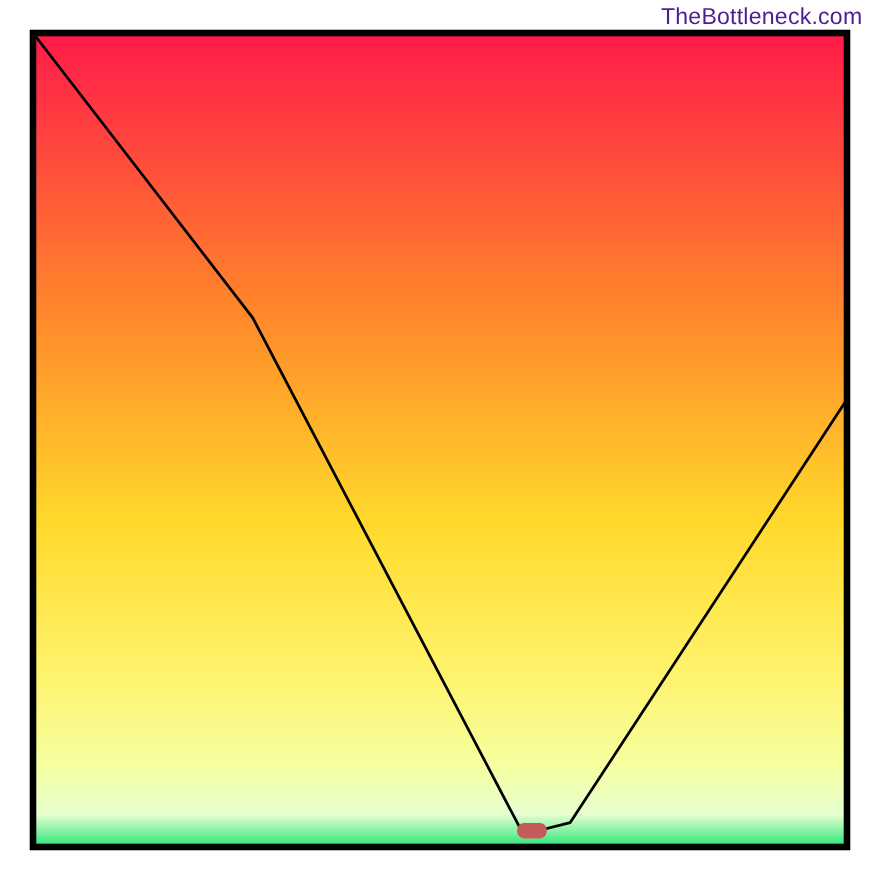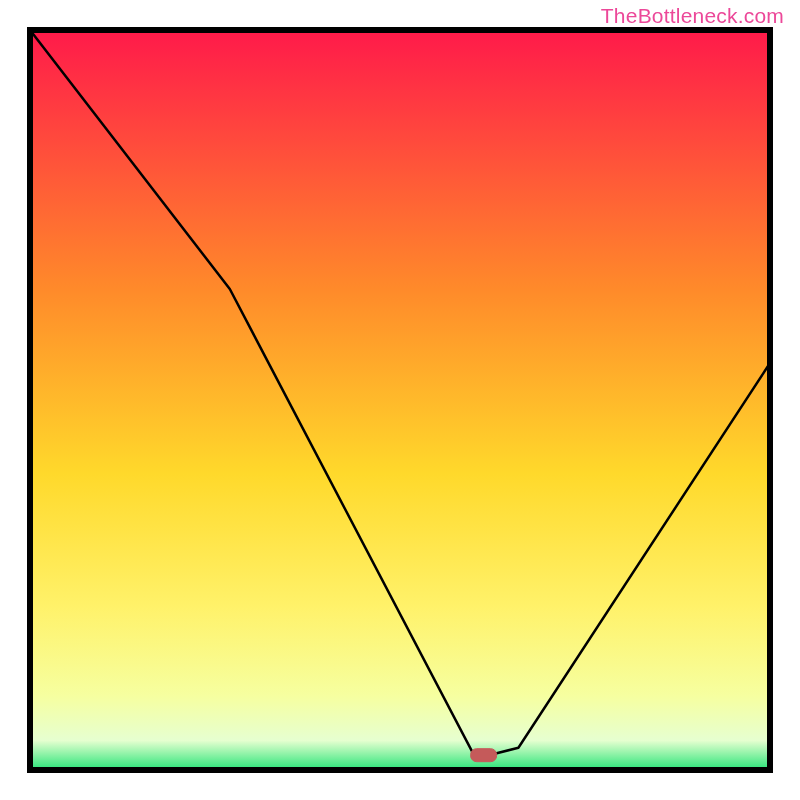--- a/index.html
+++ b/index.html
@@ -13,21 +13,21 @@
   .container {
     position: relative;
     width: 800px;
     height: 800px;
   }
   .watermark {
     position: absolute;
     top: 4px;
     right: 16px;
     font-size: 21px;
-    color: #ec4899;
+    color: #4c1d95;
     font-family: Arial, Helvetica, sans-serif;
     letter-spacing: 0.2px;
     z-index: 10;
     text-align: center;
   }
   svg.chart {
     position: absolute;
     inset: 0;
     width: 800px;
     height: 800px;

